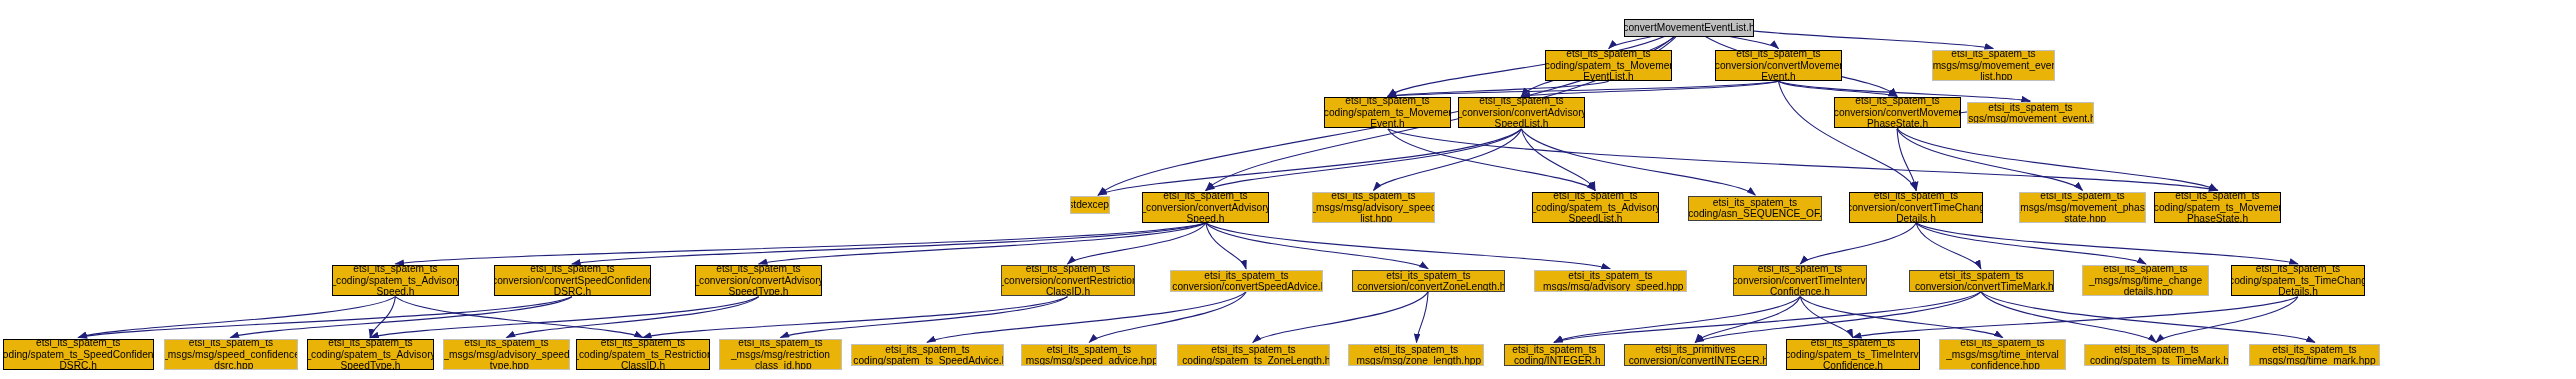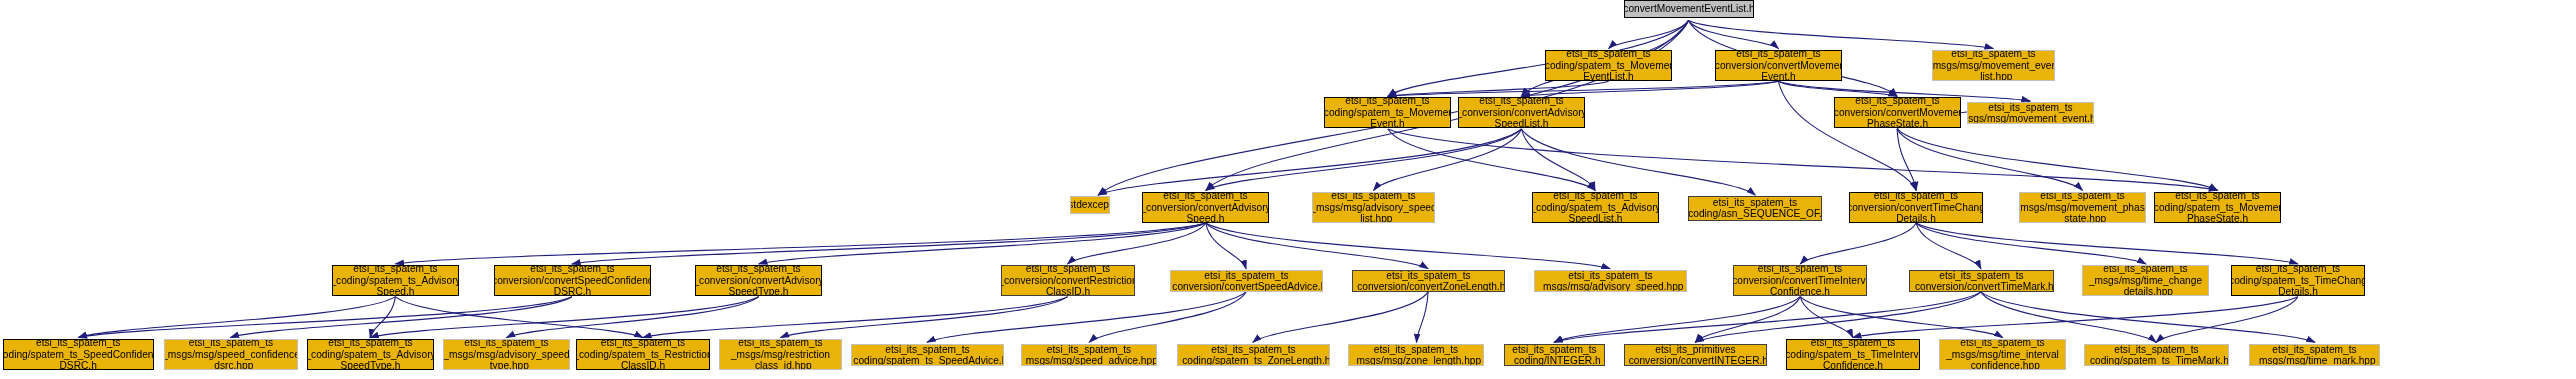--- a/index.html
+++ b/index.html
@@ -82,21 +82,21 @@
         <path d="M2641,435 C2670.7,468 2908.3,477 2938,495" fill="none" stroke="#1f1f7a" stroke-width="1.6" marker-end="url(#arrow)"></path>
         <path d="M2906,428 C2843.4,468.7 2342.6,479.8 2280,502" fill="none" stroke="#1f1f7a" stroke-width="1.6" marker-end="url(#arrow)"></path>
         <path d="M2906,428 C2864.1,468.7 2528.9,479.8 2487,502" fill="none" stroke="#1f1f7a" stroke-width="1.6" marker-end="url(#arrow)"></path>
         <path d="M2906,428 C2931.7,468.7 3137.3,479.8 3163,502" fill="none" stroke="#1f1f7a" stroke-width="1.6" marker-end="url(#arrow)"></path>
         <path d="M2906,428 C2955,468.7 3347,479.8 3396,502" fill="none" stroke="#1f1f7a" stroke-width="1.6" marker-end="url(#arrow)"></path>
         <path d="M3371,435 C3305.7,468 2783.3,477 2718,495" fill="none" stroke="#1f1f7a" stroke-width="1.6" marker-end="url(#arrow)"></path>
         <path d="M3371,435 C3350.2,471.85 3183.8,481.9 3163,502" fill="none" stroke="#1f1f7a" stroke-width="1.6" marker-end="url(#arrow)"></path>
       </g>
   </svg>
   <div id="node-layer">
-      <div class="node root" style="left: 1624px; top: 0; width: 130px; height: 17.7px;">convertMovementEventList.h</div>
+      <div class="node root" style="left: 1624px; top: 19px; width: 130px; height: 17.7px;">convertMovementEventList.h</div>
       <div class="node normal" style="left: 1545px; top: 50px; width: 127px; height: 31px;">etsi_its_spatem_ts
 _coding/spatem_ts_Movement
 EventList.h</div>
       <div class="node normal" style="left: 1715px; top: 50px; width: 127px; height: 31px;">etsi_its_spatem_ts
 _conversion/convertMovement
 Event.h</div>
       <div class="node thin" style="left: 1932px; top: 50px; width: 123px; height: 31px;">etsi_its_spatem_ts
 _msgs/msg/movement_event
 _list.hpp</div>
       <div class="node normal" style="left: 1324px; top: 97px; width: 127px; height: 31px;">etsi_its_spatem_ts

